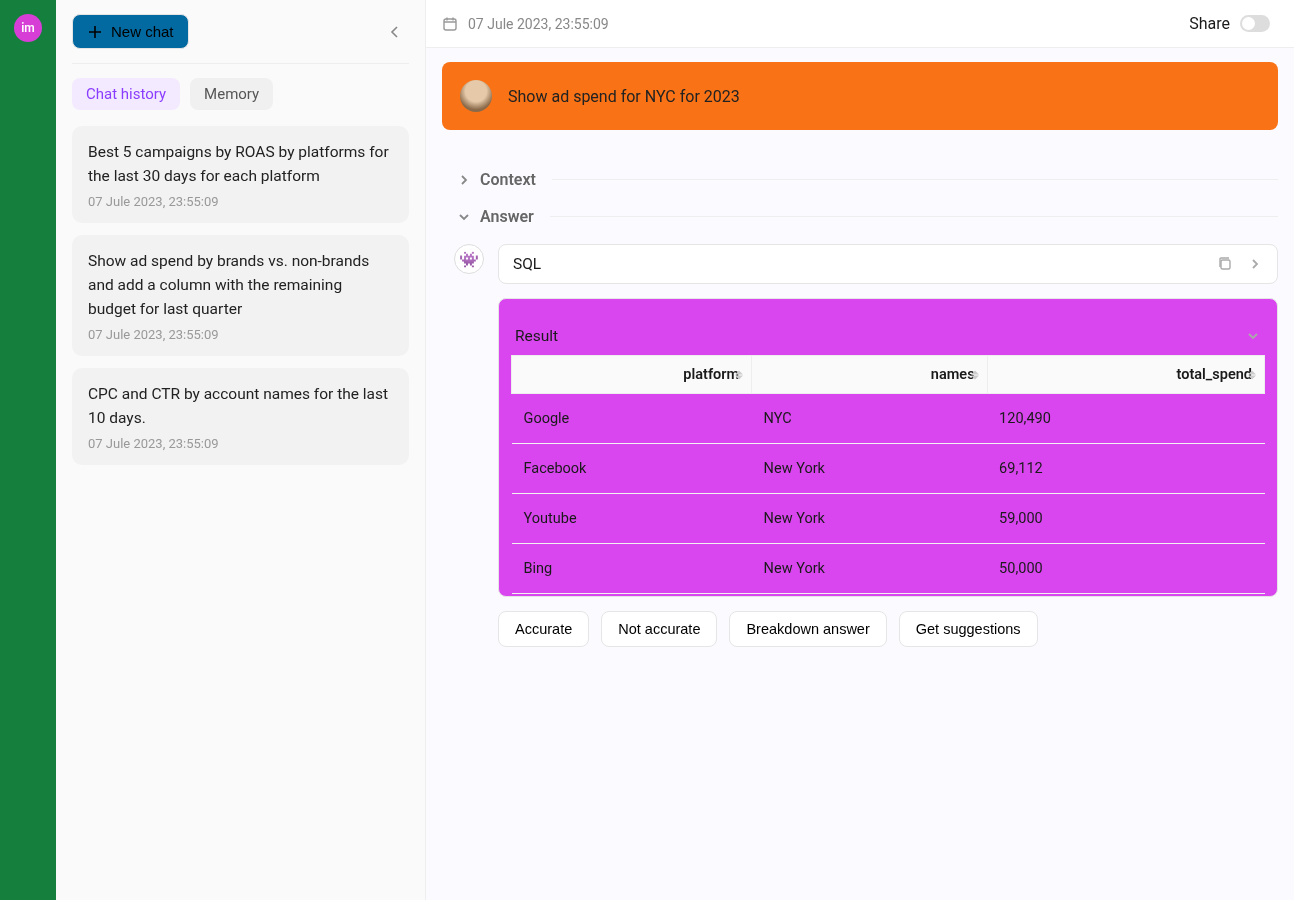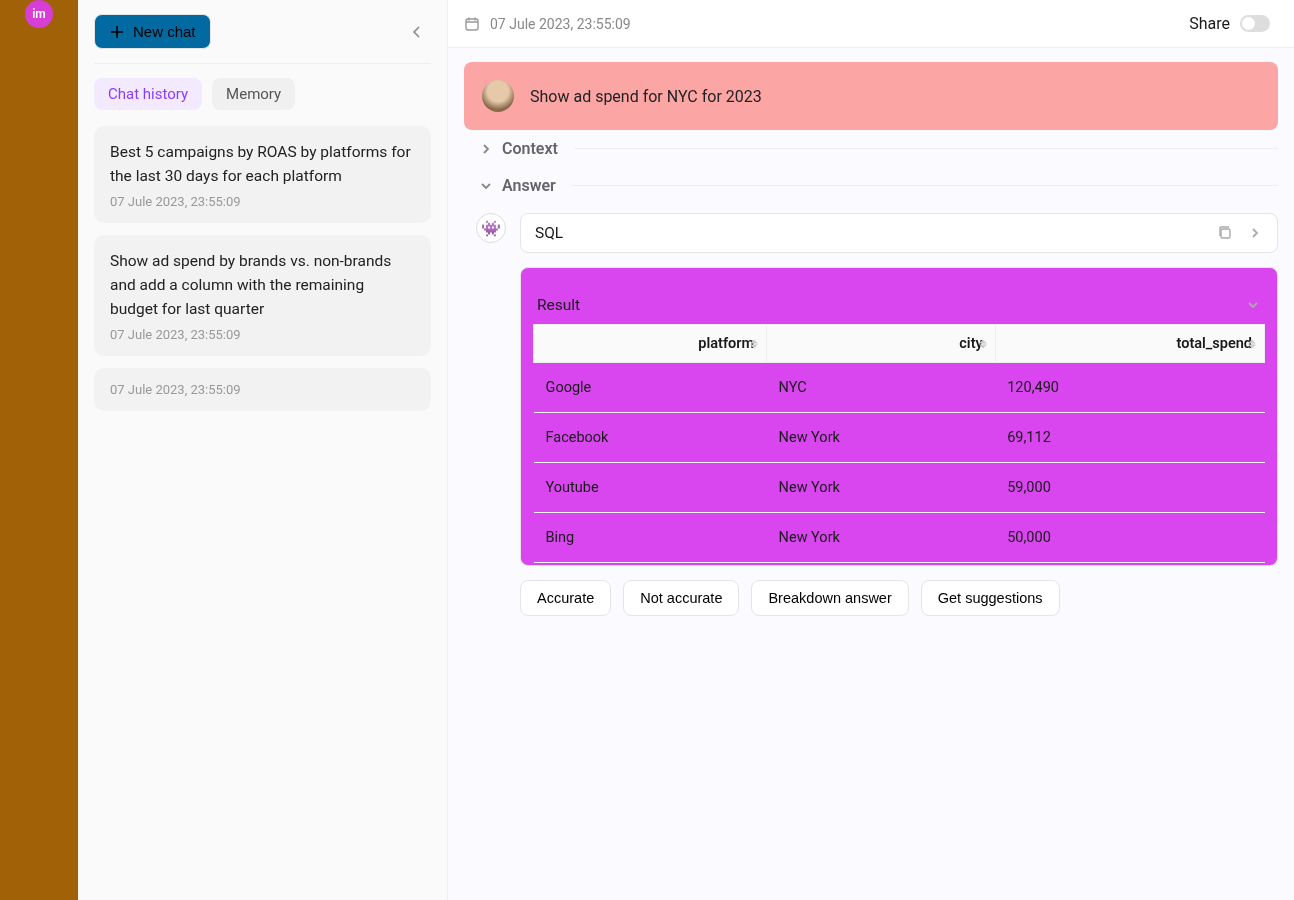--- a/index.html
+++ b/index.html
@@ -1,17 +1,17 @@
 <!DOCTYPE html>
 <html><head>
 <meta charset="utf-8">
 <style>
 * { box-sizing: border-box; margin: 0; padding: 0; }
 body { font-family: -apple-system, BlinkMacSystemFont, "Segoe UI", Roboto, sans-serif; background: #fff; color: #1a1a1a; width: 1294px; height: 900px; overflow: hidden; display: flex; }
-.rail { width: 78px; background: #a16207; display: flex; flex-direction: column; align-items: center; padding-top: 0; }
+.rail { width: 56px; background: #15803d; display: flex; flex-direction: column; align-items: center; padding-top: 14px; }
 .logo { width: 28px; height: 28px; border-radius: 50%; background: #d63ed6; display: flex; align-items: center; justify-content: center; color: #fff; font-size: 12px; font-weight: 600; }
 .sidebar { width: 370px; background: #fafafa; padding: 14px 16px; display: flex; flex-direction: column; border-right: 1px solid #eee; }
 .sidebar-top { display: flex; align-items: center; justify-content: space-between; margin-bottom: 14px; }
 .new-chat-btn { display: flex; align-items: center; gap: 8px; border: 1px solid #e5e5e5; background: #0369a1; border-radius: 8px; padding: 8px 14px; font-size: 15px; cursor: pointer; }
 .collapse-btn { width: 28px; height: 28px; display: flex; align-items: center; justify-content: center; cursor: pointer; color: #888; }
 .sidebar-divider { height: 1px; background: #eee; margin-bottom: 14px; }
 .tabs { display: flex; gap: 10px; margin-bottom: 16px; }
 .tab { padding: 7px 14px; border-radius: 8px; font-size: 15px; cursor: pointer; }
 .tab.active { background: #f3eaff; color: #8b3dff; }
 .tab.inactive { background: #f0f0f0; color: #555; }
@@ -19,21 +19,21 @@
 .chat-item-title { font-size: 15.5px; line-height: 1.55; margin-bottom: 6px; color: #222; }
 .chat-item-date { font-size: 13px; color: #999; }
 .main { flex: 1; display: flex; flex-direction: column; }
 .topbar { display: flex; align-items: center; justify-content: space-between; padding: 14px 24px 14px 16px; border-bottom: 1px solid #eee; }
 .topbar-left { display: flex; align-items: center; gap: 10px; color: #888; font-size: 14px; }
 .topbar-right { display: flex; align-items: center; gap: 10px; }
 .share-label { font-size: 16px; font-weight: 400; }
 .toggle { width: 30px; height: 17px; border-radius: 10px; background: #ddd; position: relative; cursor: pointer; }
 .toggle::after { content: ""; position: absolute; left: 2px; top: 2px; width: 13px; height: 13px; border-radius: 50%; background: #fff; }
 .content { flex: 1; padding: 14px 16px; overflow: auto; background: #fbfaff; }
-.prompt-banner { background: #fca5a5; border-radius: 8px; padding: 18px 18px; display: flex; align-items: center; gap: 16px; margin-bottom: 9px; }
+.prompt-banner { background: #f97316; border-radius: 8px; padding: 18px 18px; display: flex; align-items: center; gap: 16px; margin-bottom: 40px; }
 .avatar { width: 32px; height: 32px; border-radius: 50%; background: #c4a57b; flex-shrink: 0; background: radial-gradient(circle at 50% 35%, #e5c9a8 40%, #8a6a4a 70%); }
 .prompt-text { font-size: 16px; color: #222; }
 .section-header { display: flex; align-items: center; gap: 8px; margin: 0 0 18px 14px; color: #666; font-size: 16px; font-weight: 600; cursor: pointer; position: relative; }
 .section-header .line { flex: 1; height: 1px; background: #eee; margin-left: 8px; }
 .answer-body { display: flex; gap: 14px; padding-left: 12px; }
 .bot-avatar { width: 30px; height: 30px; border-radius: 50%; background: #fff; border: 1px solid #ddd; display: flex; align-items: center; justify-content: center; font-size: 16px; flex-shrink: 0; }
 .answer-content { flex: 1; }
 .sql-bar { border: 1px solid #e5e5e5; border-radius: 8px; background: #fff; padding: 10px 14px; display: flex; align-items: center; justify-content: space-between; margin-bottom: 14px; }
 .sql-label { font-size: 15.5px; }
 .sql-actions { display: flex; align-items: center; gap: 14px; color: #aaa; }
@@ -81,20 +81,21 @@
   </div>
   <div class="chat-item">
     <div class="chat-item-title">Best 5 campaigns by ROAS by platforms for the last 30 days for each platform</div>
     <div class="chat-item-date">07 Jule 2023, 23:55:09</div>
   </div>
   <div class="chat-item">
     <div class="chat-item-title">Show ad spend by brands vs. non-brands and add a column with the remaining budget for last quarter</div>
     <div class="chat-item-date">07 Jule 2023, 23:55:09</div>
   </div>
   <div class="chat-item">
+    <div class="chat-item-title">CPC and CTR by account names for the last 10 days.</div>
     <div class="chat-item-date">07 Jule 2023, 23:55:09</div>
   </div>
 </div>
 
 <div class="main">
   <div class="topbar">
     <div class="topbar-left">
       <svg class="icon-svg" viewBox="0 0 16 16" fill="none" stroke="#999" stroke-width="1.4">
           <rect x="2" y="3" width="12" height="11" rx="2"></rect>
           <path d="M2 6h12M5 1.5v3M11 1.5v3"></path>
@@ -154,21 +155,21 @@
                 <path d="M4 6l4 4 4-4"></path>
               </svg>
           </div>
           <table class="table">
             <thead>
               <tr>
                 <th><span>platform</span><span class="sort-icon">
                       <span class="sort-up"></span>
                       <span class="sort-down"></span>
                     </span></th>
-                <th><span>city</span><span class="sort-icon">
+                <th><span>names</span><span class="sort-icon">
                       <span class="sort-up"></span>
                       <span class="sort-down"></span>
                     </span></th>
                 <th><span>total_spend</span><span class="sort-icon">
                       <span class="sort-up"></span>
                       <span class="sort-down"></span>
                     </span></th>
               </tr>
             </thead>
             <tbody>

